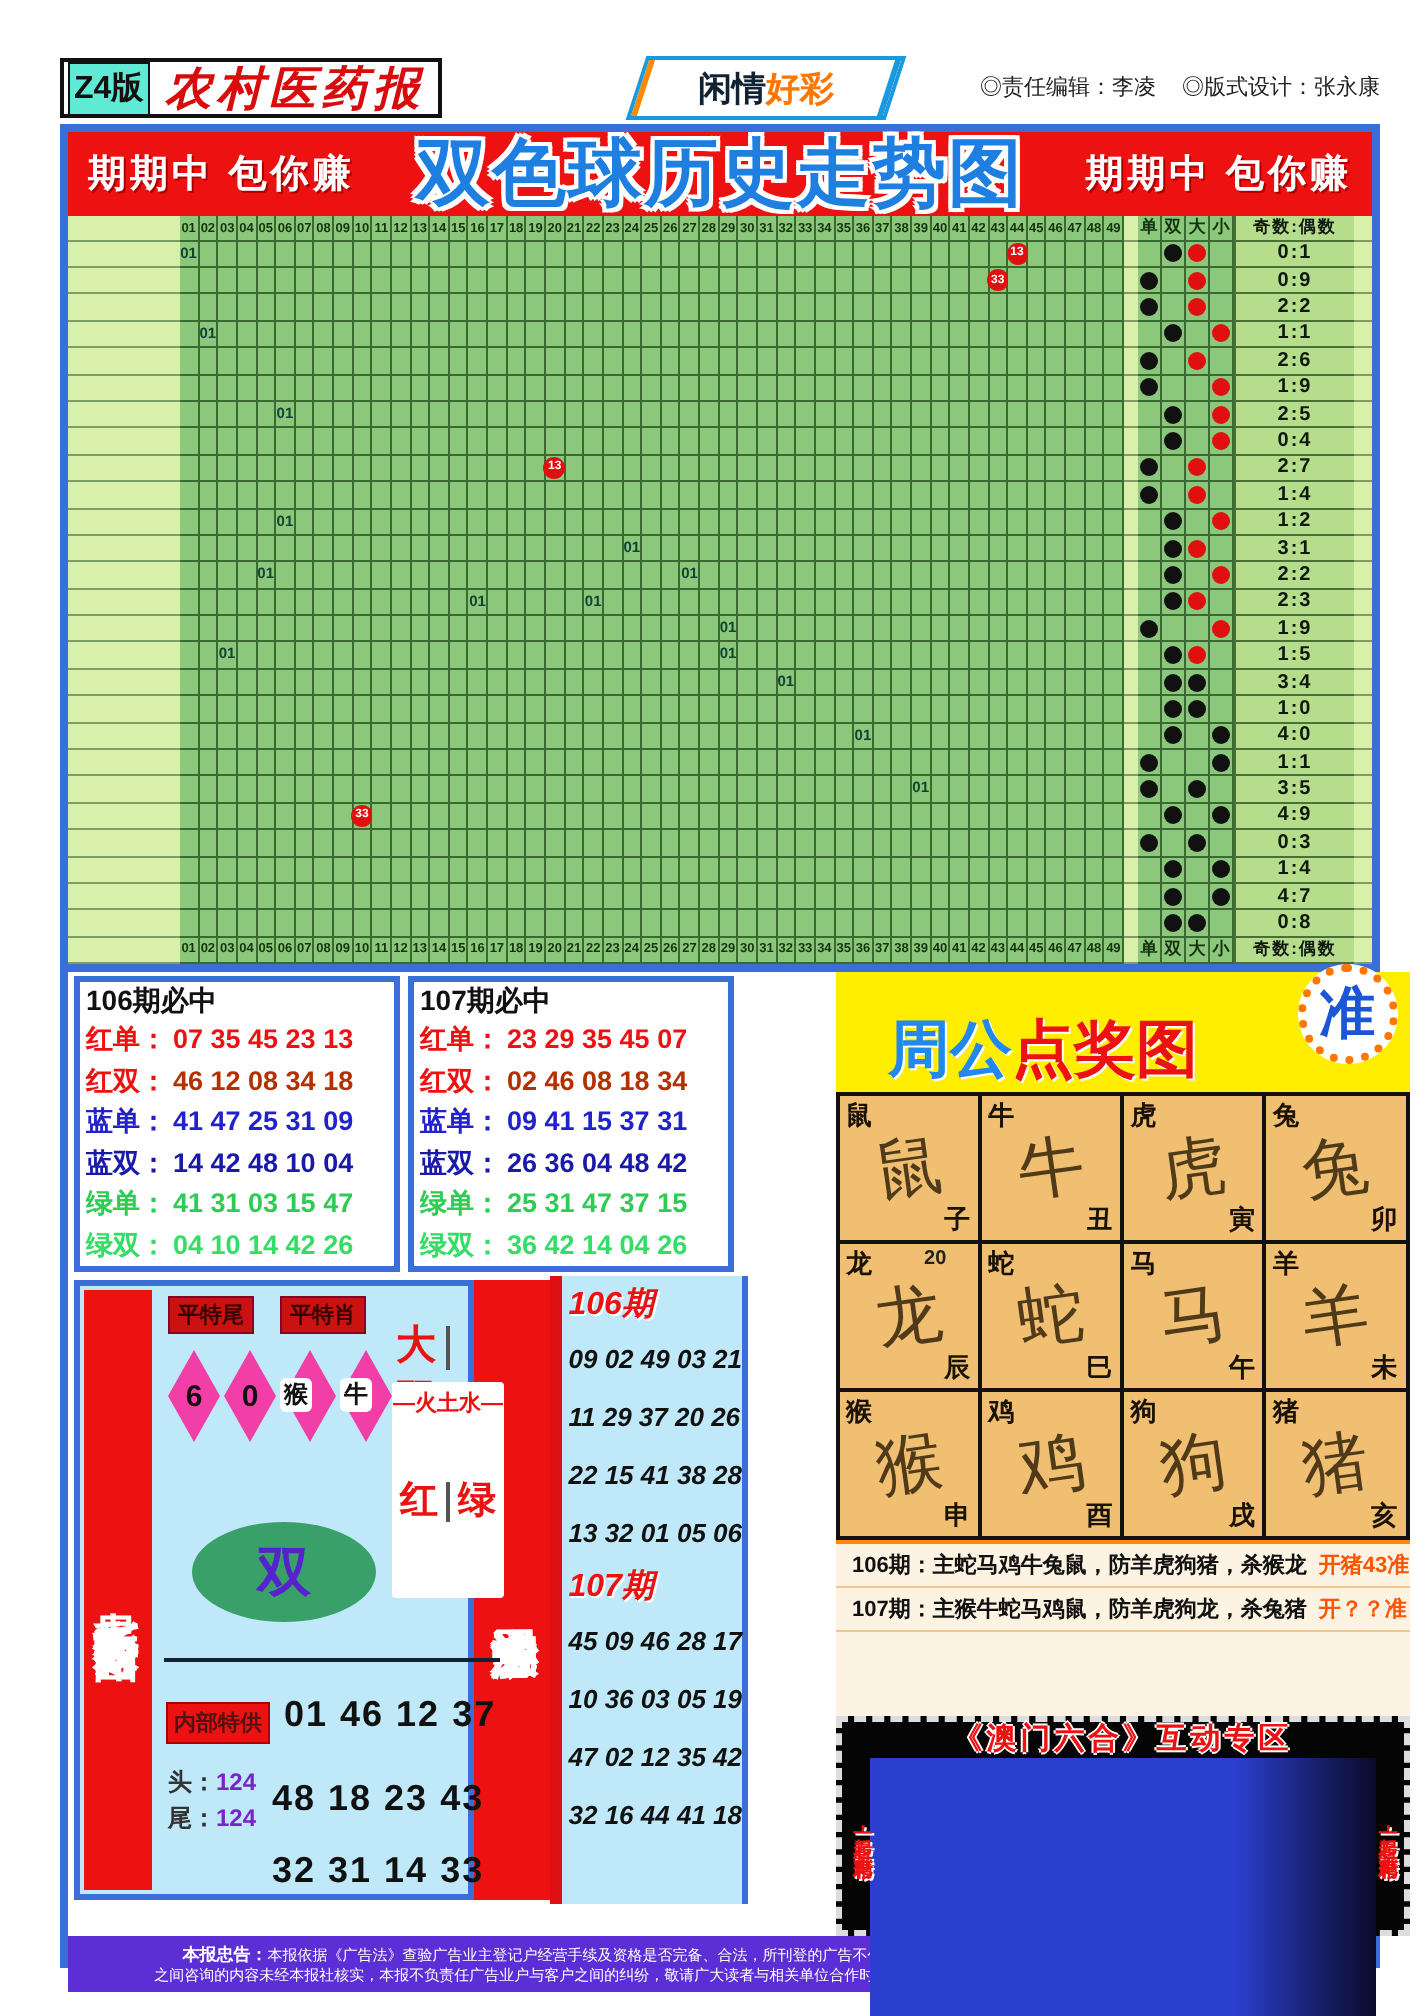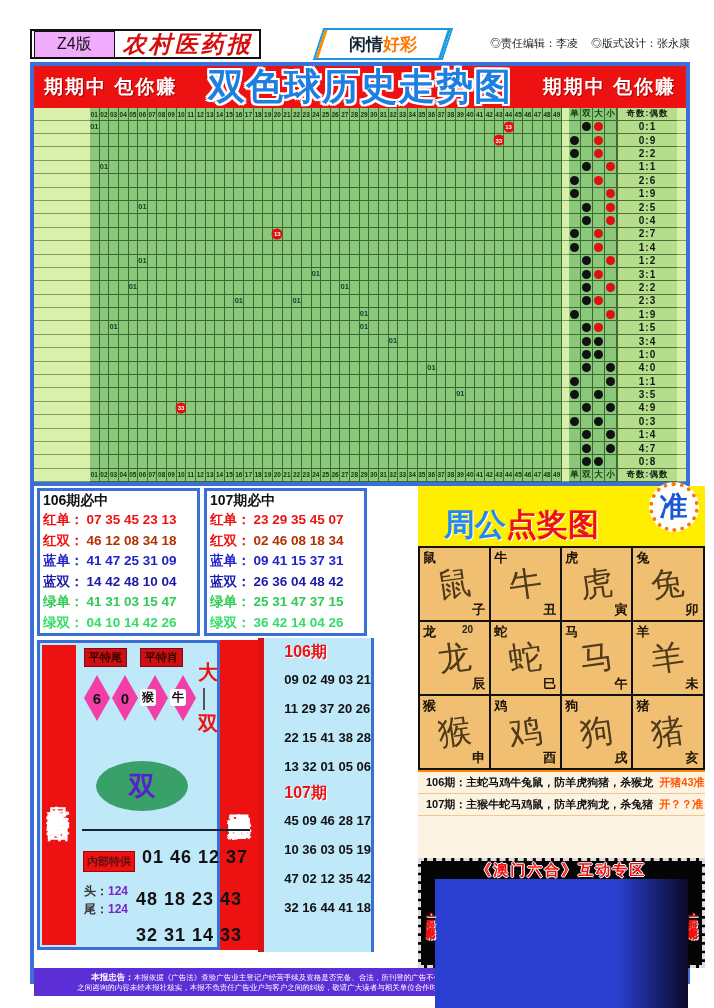--- a/index.html
+++ b/index.html
@@ -2,21 +2,21 @@
 <html><head>
 <meta charset="utf-8">
 <style>
   * { margin:0; padding:0; box-sizing:border-box; }
   body { background:#e8e8e8; font-family:"Liberation Sans", sans-serif; }
   .page { position:relative; width:714px; height:1008px; background:#fff; margin:0 auto; overflow:hidden; }
 
   
   .masthead { position:absolute; left:30px; top:28px; width:660px; height:32px; display:flex; align-items:center; }
   .mast-box { display:flex; align-items:center; border:2px solid #111; padding:1px 6px 1px 2px; height:30px; }
-  .edition { background:#f0abfc; border:1px solid #111; color:#111; font-weight:normal; font-size:16px; padding:2px 22px; }
+  .edition { background:#5eead4; border:1px solid #111; color:#111; font-weight:bold; font-size:16px; padding:2px 2px; }
   .paper-name { font-family:"DejaVu Serif", serif; font-weight:bold; font-style:italic; color:#d80c0c; font-size:23px; letter-spacing:3px; margin-left:8px; }
   .badge { position:absolute; left:288px; top:0; width:130px; height:32px; }
   .badge .skew { position:absolute; inset:0; background:#fff; border:2px solid #1899e0; transform:skewX(-18deg); box-shadow:3px 0 0 #ff8a00 inset, -3px 0 0 #1899e0 inset; }
   .badge .txt { position:absolute; inset:0; display:flex; align-items:center; justify-content:center; font-size:17px; font-weight:bold; }
   .badge .t1 { color:#123; } .badge .t2 { color:#ff7700; }
   .credits { position:absolute; right:0; top:8px; font-size:11px; color:#222; }
 
   
   .frame { position:absolute; left:30px; top:62px; width:660px; height:922px; border:4px solid #3a6fd8; background:#fff; }
 
@@ -79,21 +79,21 @@
   .honglv { color:#ee1111; font-weight:bold; font-size:19px; margin-top:28px; }
   .honglv .bar { display:inline-block; width:2px; height:20px; background:#555; vertical-align:middle; margin:0 4px; }
   .oval { position:absolute; width:92px; height:50px; background:#3aa06a; border-radius:50%; display:flex; align-items:center; justify-content:center; color:#5522cc; font-weight:900; font-size:27px; }
   .qxc-hr { position:absolute; height:2px; background:#123; }
   .neibu { position:absolute; background:#ee1111; color:#511; font-weight:bold; font-size:11px; padding:2px 3px; border:1px solid #a00; }
   .bignums { position:absolute; color:#111; font-weight:900; font-size:18px; letter-spacing:1px; white-space:nowrap; }
   .purp { position:absolute; font-weight:bold; font-size:12px; color:#7a22cc; }
   .purp b { color:#333; }
 
   .wtbanner { width:38px; background:#ee1111; color:#fff; font-weight:bold; font-size:24px; writing-mode:vertical-rl; text-orientation:upright; display:flex; align-items:center; justify-content:center; margin:2px 0; }
-  .numcol { flex:1; background:#bfe8f8; border-left:6px solid #dd1111; border-right:3px solid #3a6fd8; padding:2px 0 0 20px; }
+  .numcol { flex:1; background:#bfe8f8; border-left:6px solid #dd1111; border-right:3px solid #3a6fd8; padding:2px 0 0 3px;font-style:italic; }
   .numcol .gt { color:#ee1111; font-weight:900; font-size:16px; text-shadow:1px 1px 0 #fff; margin:2px 0; }
   .numcol .ln { color:#111; font-weight:bold; font-size:13px; line-height:29px; white-space:nowrap; }
 
   
   .zg-title { height:60px; background:#ffee00; display:flex; align-items:flex-end; padding-left:26px; position:relative; }
   .zg-title .t { font-size:31px; font-weight:900; text-shadow:1px 1px 0 #fff; }
   .zg-title .b1 { color:#2288ee; } .zg-title .b2 { color:#ee1111; }
   .zhun { position:absolute; right:6px; top:-4px; width:50px; height:50px; background:#fff; border:4px dotted #ff7700; border-radius:50%; display:flex; align-items:center; justify-content:center; color:#1a56d6; font-weight:900; font-size:28px; }
   .zodiac { height:224px; background:#111; padding:2px; display:grid; grid-template-columns:repeat(4,1fr); grid-template-rows:repeat(3,1fr); gap:2px; }
   .zcell { background:#f0bf72; position:relative; }
@@ -2022,20 +2022,26 @@
               <div class="diamond" style="left:6px;top:32px;">
                   <span>6</span>
                 </div>
               <div class="diamond" style="left:34px;top:32px;">
                   <span>0</span>
                 </div>
               <div class="diamond" style="left:64px;top:32px;"></div>
               <div class="diamond" style="left:92px;top:32px;"></div>
               <span class="pill" style="left:62px;top:46px;">猴</span>
               <span class="pill" style="left:92px;top:46px;">牛</span>
+              <div class="whitebox" style="left:118px;top:48px;width:56px;height:108px;">
+                <div class="wuxing">—火土水—</div>
+                <div class="honglv">
+                  <span>红</span><span class="bar"></span><span>绿</span>
+                </div>
+              </div>
               <div class="oval" style="left:18px;top:118px;">
                   <span>双</span>
                 </div>
               <div class="qxc-hr" style="left:4px;top:186px;width:168px;"></div>
               <span class="neibu" style="left:5px;top:208px;">内部特供</span>
               <span class="bignums" style="left:64px;top:204px;">01 46 12 37</span>
               <span class="purp" style="left:6px;top:240px;"><b>头：</b><span>124</span></span>
               <span class="purp" style="left:6px;top:258px;"><b>尾：</b><span>124</span></span>
               <span class="bignums" style="left:58px;top:246px;">48 18 23 43</span>
               <span class="bignums" style="left:58px;top:282px;">32 31 14 33</span>

